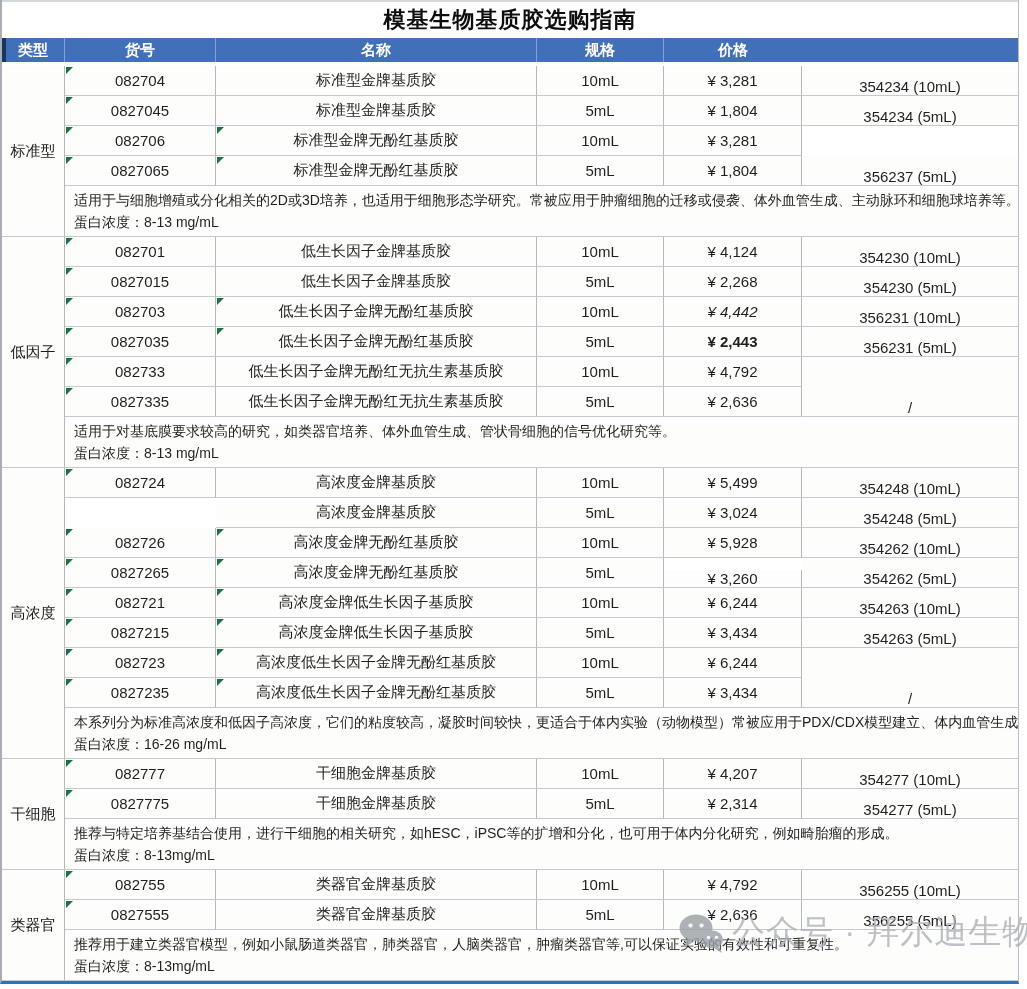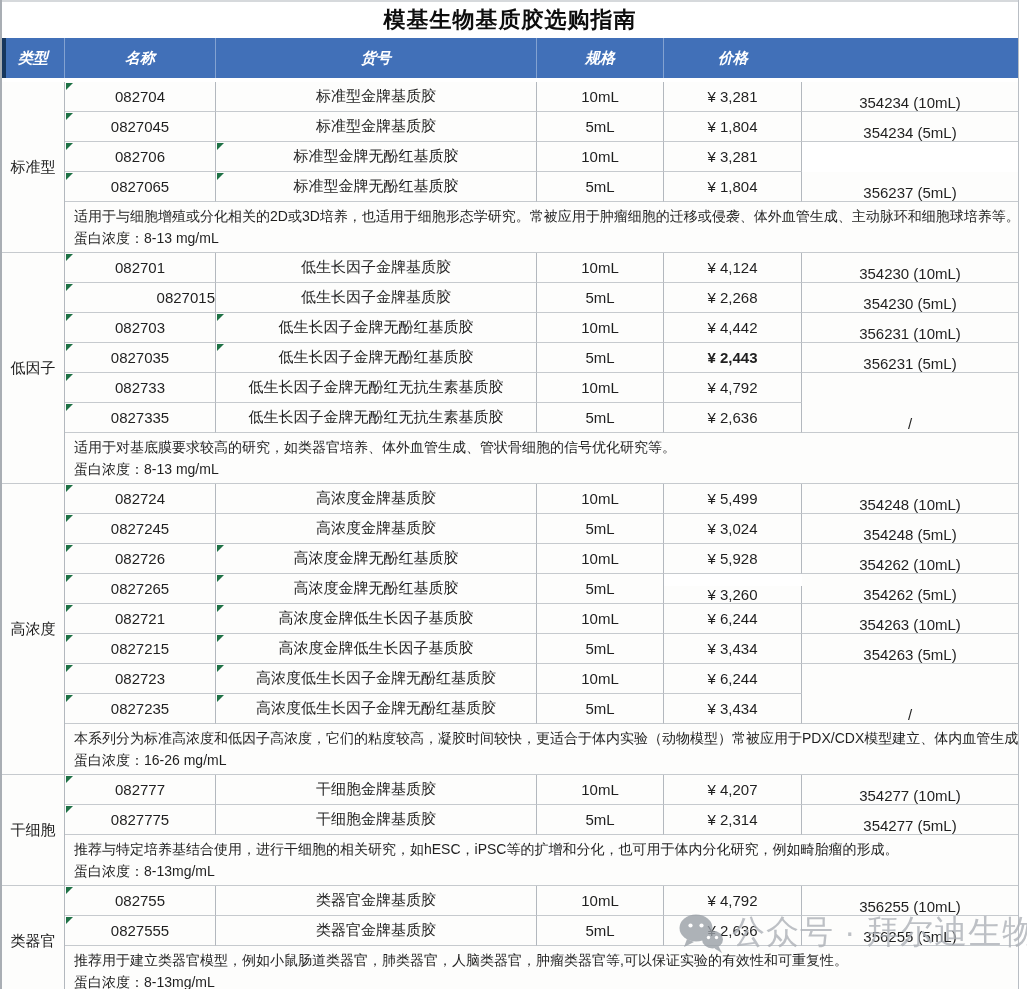--- a/index.html
+++ b/index.html
@@ -14,22 +14,22 @@
   }
   *{box-sizing:border-box;margin:0;padding:0;}
   body{background:#ffffff;font-family:"Liberation Sans","DejaVu Sans",sans-serif;}
   .page{position:relative;width:1027px;height:989px;background:#ffffff;overflow:hidden;}
   .sheet{position:absolute;left:0;top:0;width:1019px;background:#fff;
          border-left:2px solid #a9aeb4;border-right:1px solid #b9bec4;
          border-bottom:3px solid var(--bottomblue);}
   .title-bar{height:38px;display:flex;align-items:center;justify-content:center;
              border-top:2px solid #d6d9dc;background:#fff;}
   .title-bar h1{font-size:22px;font-weight:bold;color:#0d0d0d;letter-spacing:1px;}
-  .header-row{position:relative;display:grid;grid-template-columns:var(--cols);height:40px;
-              background:var(--blue);font-style:italic;}
+  .header-row{position:relative;display:grid;grid-template-columns:var(--cols);height:24px;
+              background:var(--blue);}
   .dark-edge{position:absolute;left:0;top:0;width:4px;height:100%;background:var(--darkedge);}
   .hcell{display:flex;align-items:center;justify-content:center;color:#ffffff;
          font-weight:bold;font-size:15px;border-right:1px solid rgba(255,255,255,.35);}
   .hcell:last-child{border-right:none;}
   .spacer{height:4px;background:#fff;}
   .section{display:grid;grid-template-columns:var(--cols);background:#fff;}
   .type-cell{grid-column:1;display:flex;align-items:center;justify-content:center;
              font-size:15px;color:#1c1c1c;background:var(--cellbg);
              border-right:1px solid var(--vline);border-bottom:1px solid var(--line);}
   .cell{position:relative;display:flex;align-items:center;justify-content:center;
@@ -52,22 +52,22 @@
 <div class="page">
   <div class="sheet">
 
     <div class="title-bar">
       <h1>模基生物基质胶选购指南</h1>
     </div>
 
     <div class="header-row">
       <div class="dark-edge"></div>
       <div class="hcell">类型</div>
+      <div class="hcell">货号</div>
       <div class="hcell">名称</div>
-      <div class="hcell">货号</div>
       <div class="hcell">规格</div>
       <div class="hcell">价格</div>
     </div>
 
     <div class="spacer"></div>
 
     <div id="table-body">
         <div class="section" style="grid-template-rows: repeat(4, 30px) minmax(50px, auto);">
           <div class="type-cell" style="grid-row: 1 / 6;">标准型</div>
           <div class="cell cat" style="grid-area: 1 / 2;">
@@ -149,21 +149,21 @@
           </div>
           <div class="cell spec" style="grid-area: 1 / 4;">
             <span>10mL</span>
           </div>
           <div class="cell price" style="grid-area: 1 / 5;">
             <span>¥ 4,124</span>
           </div>
           <div class="cell corning" style="grid-area: 1 / 6;">
             <span>354230 (10mL)</span>
           </div>
-          <div class="cell cat" style="grid-area: 2 / 2; justify-content: flex-end;">
+          <div class="cell cat" style="grid-area: 2 / 2;">
             <span>0827015</span>
             <div class="corner"></div>
           </div>
           <div class="cell name" style="grid-area: 2 / 3;">
             <span>低生长因子金牌基质胶</span>
           </div>
           <div class="cell spec" style="grid-area: 2 / 4;">
             <span>5mL</span>
           </div>
           <div class="cell price" style="grid-area: 2 / 5;">
@@ -176,21 +176,21 @@
             <span>082703</span>
             <div class="corner"></div>
           </div>
           <div class="cell name" style="grid-area: 3 / 3;">
             <span>低生长因子金牌无酚红基质胶</span>
             <div class="corner"></div>
           </div>
           <div class="cell spec" style="grid-area: 3 / 4;">
             <span>10mL</span>
           </div>
-          <div class="cell price" style="grid-area: 3 / 5;">
+          <div class="cell price" style="grid-area: 3 / 5; font-style: italic;">
             <span>¥ 4,442</span>
           </div>
           <div class="cell corning" style="grid-area: 3 / 6;">
             <span>356231 (10mL)</span>
           </div>
           <div class="cell cat" style="grid-area: 4 / 2;">
             <span>0827035</span>
             <div class="corner"></div>
           </div>
           <div class="cell name" style="grid-area: 4 / 3;">
@@ -250,24 +250,20 @@
             <span>高浓度金牌基质胶</span>
           </div>
           <div class="cell spec" style="grid-area: 1 / 4;">
             <span>10mL</span>
           </div>
           <div class="cell price" style="grid-area: 1 / 5;">
             <span>¥ 5,499</span>
           </div>
           <div class="cell corning" style="grid-area: 1 / 6;">
             <span>354248 (10mL)</span>
-          </div>
-          <div class="cell cat" style="grid-area: 2 / 2;">
-            <span>0827245</span>
-            <div class="corner"></div>
           </div>
           <div class="cell name" style="grid-area: 2 / 3;">
             <span>高浓度金牌基质胶</span>
           </div>
           <div class="cell spec" style="grid-area: 2 / 4;">
             <span>5mL</span>
           </div>
           <div class="cell price" style="grid-area: 2 / 5;">
             <span>¥ 3,024</span>
           </div>

